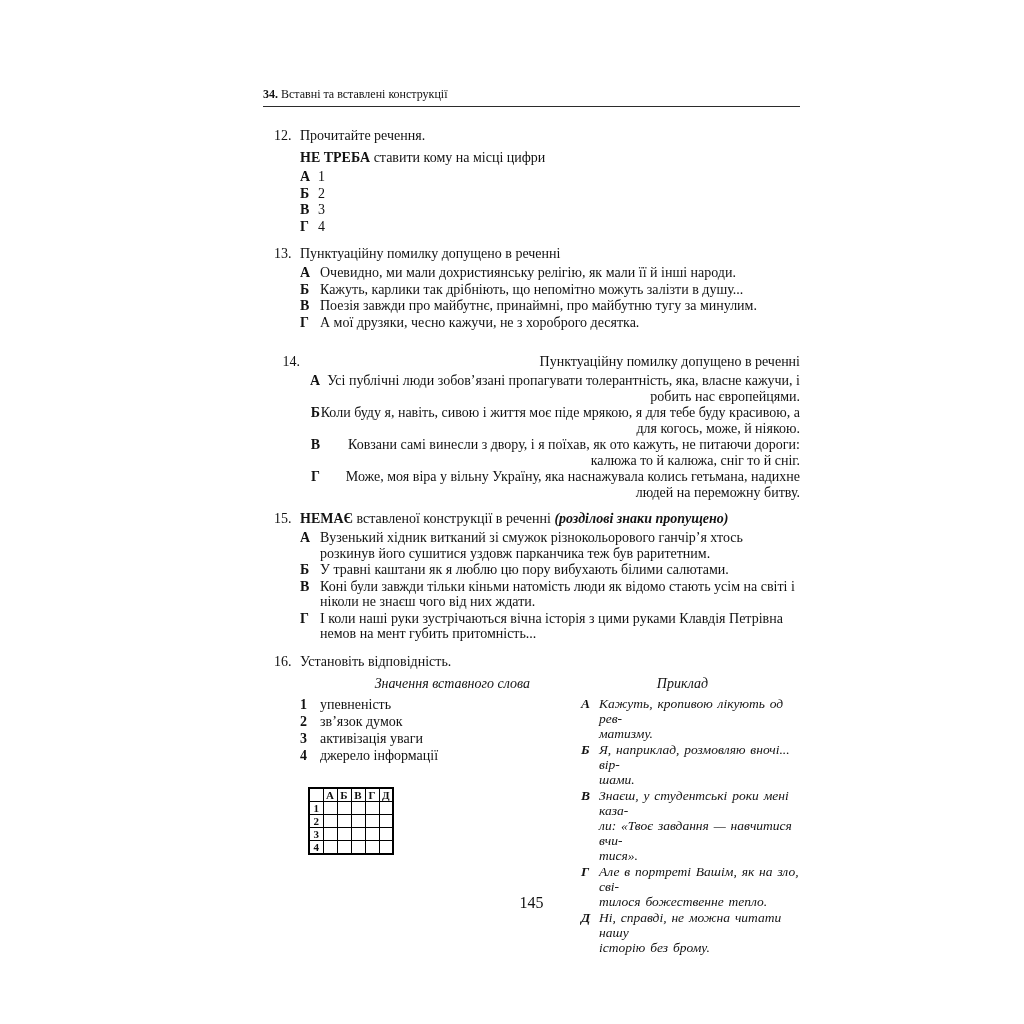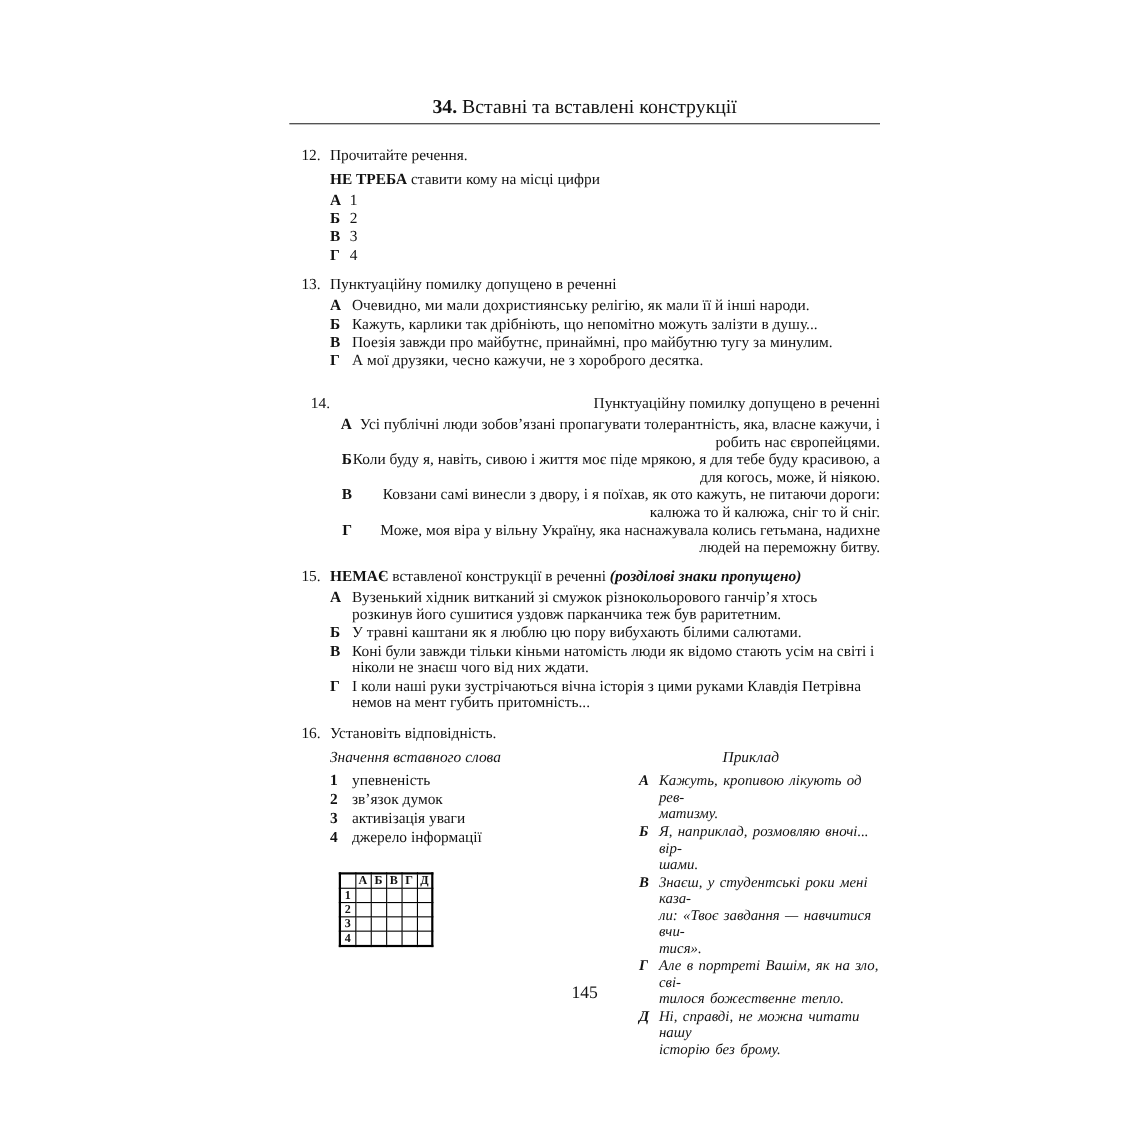--- a/index.html
+++ b/index.html
@@ -5,22 +5,22 @@
   * { box-sizing: border-box; }
   html,body { margin:0; padding:0; }
   body {
     width:1024px; height:1024px; background:#ffffff; overflow:hidden;
     font-family:"Liberation Serif", serif; color:#121212;
   }
   .page { position:absolute; left:0; top:0; width:1024px; height:1024px; background:#fff; }
   .content { position:absolute; left:263px; top:0; width:537px; }
 
   .chapter-head {
-    padding-top:87px; padding-bottom:4px; text-align:center;
-    font-size:18px; border-bottom:1.6px solid #2b2b2b;
+    padding-top:87px; padding-bottom:4px; text-align:left;
+    font-size:12px; border-bottom:1.6px solid #2b2b2b;
   }
   .chapter-head .num { font-weight:bold; }
 
   .q { font-size:14px; line-height:16px; }
   .q-head { display:flex; }
   .q-num { flex:none; width:37px; padding-left:11px; }
   .q-prompt { flex:1; }
   .q-body { margin-left:37px; }
   .b { font-weight:bold; }
   .bi { font-weight:bold; font-style:italic; }
@@ -36,21 +36,21 @@
 
   .mt-q12 { margin-top:21px; }
   .mt-q13 { margin-top:12px; }
   .mt-q14 { margin-top:24px;text-align:right; }
   .mt-q15 { margin-top:11px; }
   .mt-q16 { margin-top:12px; }
 
   .match { display:flex; margin-left:37px; margin-top:5px; }
   .match-left { flex:none; width:230px; }
   .match-right { flex:none; width:228px; margin-left:51px; }
-  .col-header { font-style:italic; line-height:17px; margin-bottom:4px; }
+  .col-header { font-style:italic; line-height:17px; margin-bottom:4px;text-align:right; }
   .match-right .col-header { text-align:center; padding-right:25px; }
   .mi { display:flex; line-height:17px; }
   .mi-num { flex:none; width:20px; font-weight:bold; }
   .ex { display:flex; line-height:15px; margin-bottom:1px; font-size:13.5px; }
   .ex-letter { flex:none; width:18px; font-weight:bold; font-style:italic; }
   .ex-text { flex:1; font-style:italic; white-space:pre-line; word-spacing:1.5px; }
 
   table.grid { border-collapse:collapse; margin-top:23px; margin-left:8px; border:2px solid #000; }
   table.grid td {
     width:14px; height:12px; padding:0; border:1px solid #000;

